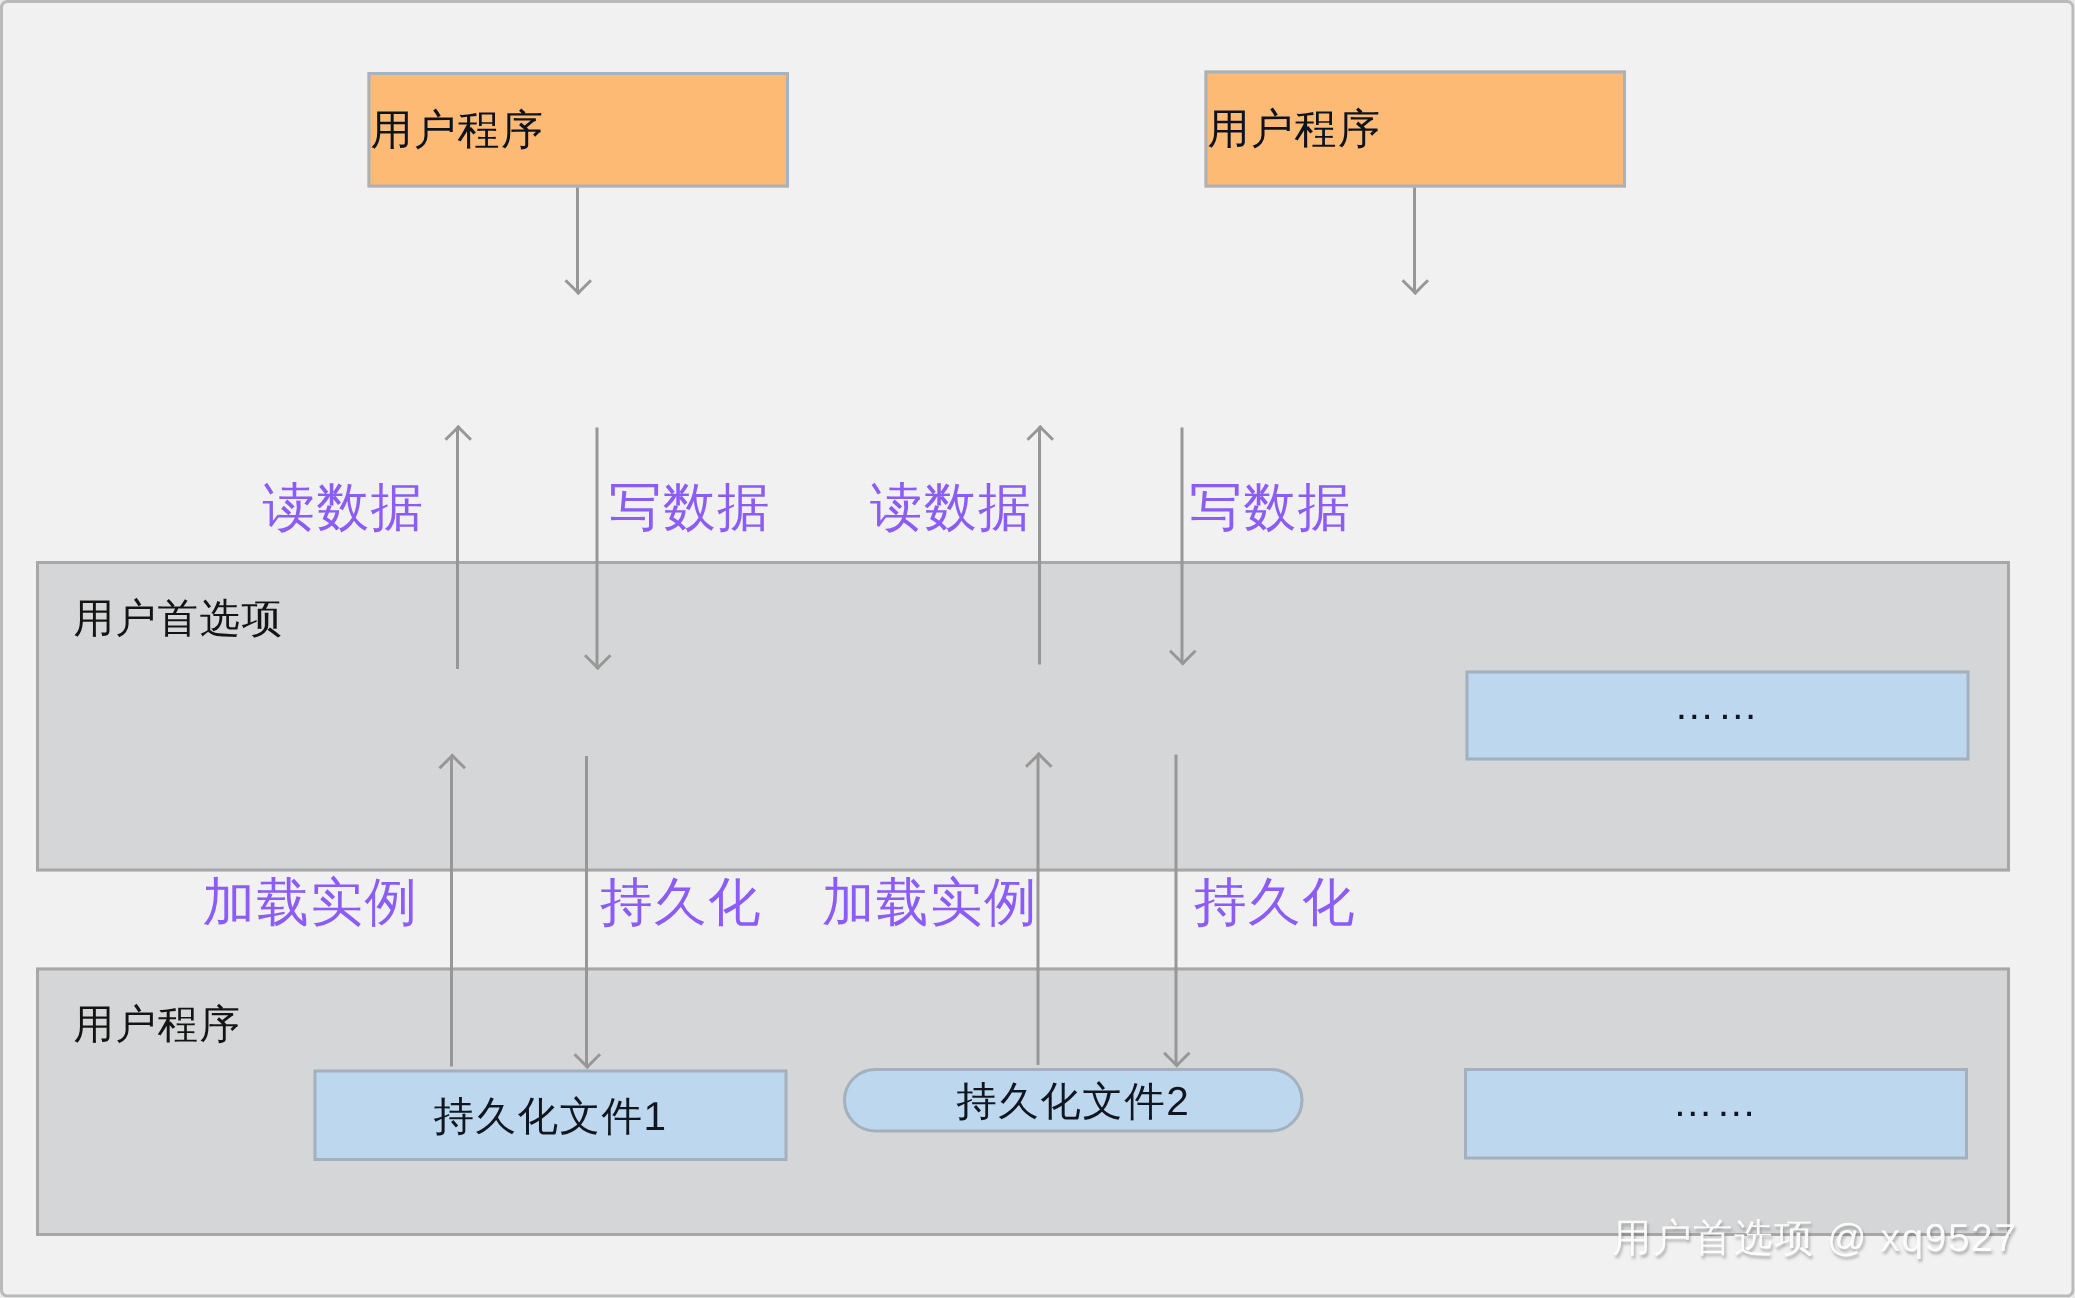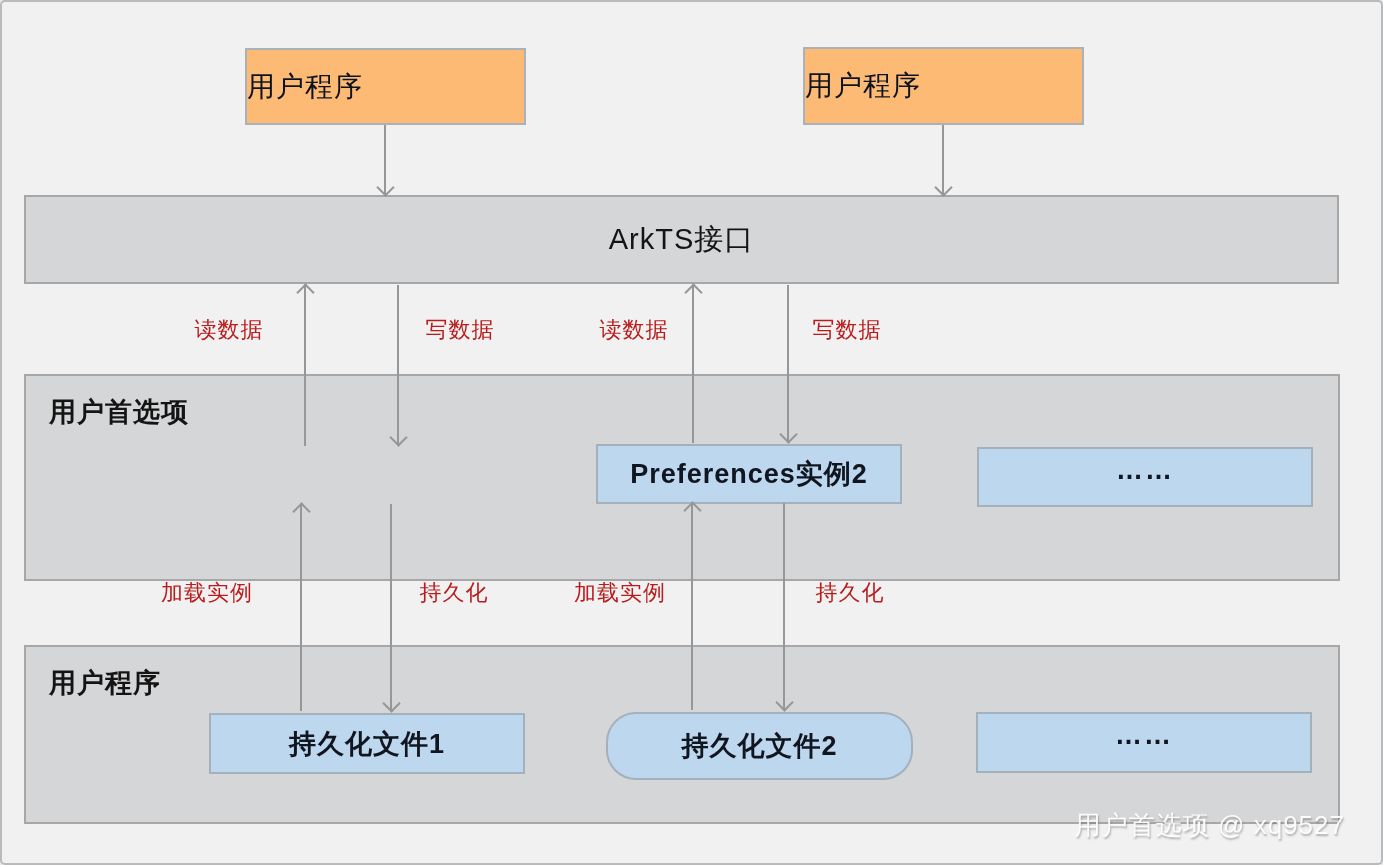--- a/index.html
+++ b/index.html
@@ -26,47 +26,47 @@
   .api-bar {
     position:absolute; left:22px; top:193px; width:1315px; height:89px;
     background:#d5d6d7; border:2px solid #a7a7a7;
     display:flex; align-items:center; justify-content:center;
     color:#141414; font-size:29px; letter-spacing:1px;
   }
 
   
   .section {
     position:absolute; left:22px; width:1316px;
-    background:#d5d6d7; border:2px solid #a7a7a7;font-weight:bold;
+    background:#d5d6d7; border:2px solid #a7a7a7;
   }
   .section.prefs { top:372px; height:207px; }
   .section.files { top:643px; height:179px; }
   .section-title {
     position:absolute; left:23px; top:18px;
     color:#141414; font-size:27px; letter-spacing:1px;
   }
 
   
   .sub-box {
     position:absolute; display:flex; align-items:center; justify-content:center;
     background:#bdd7ee; border:2px solid #a4b0bc;
     color:#10151f; font-size:27px; letter-spacing:1px;
   }
   .prefs .sub-box.i1 { left:185px; top:71px;  width:288px; height:58px; }
   .prefs .sub-box.i2 { left:570px; top:68px;  width:306px; height:60px; }
   .prefs .sub-box.i3 { left:951px; top:71px;  width:336px; height:60px; }
   .files .sub-box.i1 { left:183px; top:66px;  width:316px; height:61px; }
-  .files .sub-box.i2 { left:580px; top:65px;  width:307px; height:68px;border-radius:30px; }
+  .files .sub-box.i2 { left:536px; top:65px;  width:307px; height:43px;border-radius:30px; }
   .files .sub-box.i3 { left:950px; top:65px;  width:336px; height:61px; }
   .sub-box .dots { transform:translateY(-7px); letter-spacing:2px; }
 
   
   .flow-label {
     position:absolute; transform:translateX(-50%);
-    color:#b91c1c; font-size:22px; letter-spacing:1px; white-space:nowrap;
+    color:#8b5cf6; font-size:35px; letter-spacing:1px; white-space:nowrap;
   }
   .flow-label.row1 { top:313px; }
   .flow-label.row2 { top:576px; }
   .fl-read1   { left:227px; }
   .fl-write1  { left:458px; }
   .fl-read2   { left:632px; }
   .fl-write2  { left:845px; }
   .fl-load1   { left:205px; }
   .fl-persist1{ left:452px; }
   .fl-load2   { left:618px; }
@@ -110,34 +110,28 @@
 
 <div class="canvas">
 
   <div class="user-box b1">
     <span>用户程序</span>
   </div>
   <div class="user-box b2">
     <span>用户程序</span>
   </div>
 
-  <div class="api-bar">
-    <span>ArkTS接口</span>
-  </div>
 
   <span class="flow-label row1 fl-read1">读数据</span>
   <span class="flow-label row1 fl-write1">写数据</span>
   <span class="flow-label row1 fl-read2">读数据</span>
   <span class="flow-label row1 fl-write2">写数据</span>
 
   <div class="section prefs">
     <span class="section-title">用户首选项</span>
-    <div class="sub-box i2">
-      <span>Preferences实例2</span>
-    </div>
     <div class="sub-box i3">
       <span class="dots">……</span>
     </div>
   </div>
 
   <span class="flow-label row2 fl-load1">加载实例</span>
   <span class="flow-label row2 fl-persist1">持久化</span>
   <span class="flow-label row2 fl-load2">加载实例</span>
   <span class="flow-label row2 fl-persist2">持久化</span>
 

